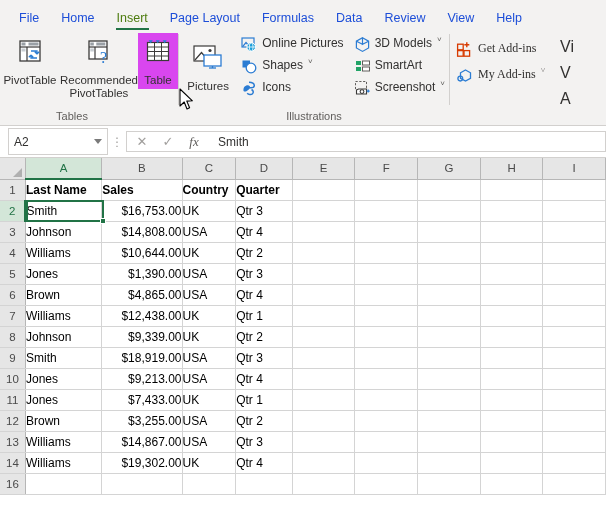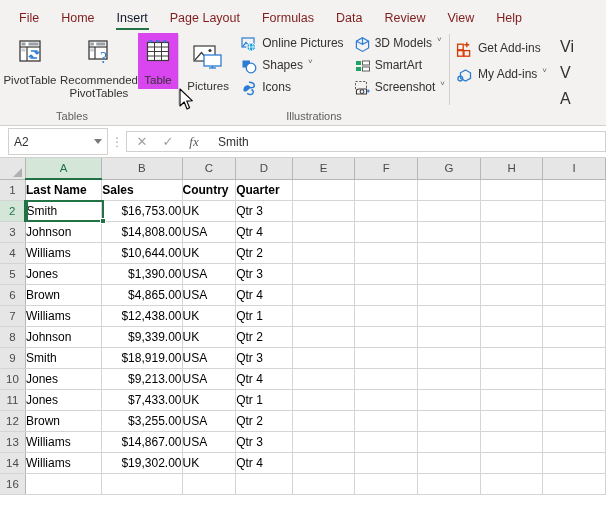--- a/index.html
+++ b/index.html
@@ -15,27 +15,27 @@
   .tabbar {
     height: 30px;
     background: #f3f2f1;
     display: flex;
     align-items: flex-end;
     padding-left: 8px;
     border-bottom: none;
   }
   .tab {
     font-size: 12.5px;
-    color: #7f1d1d;
+    color: #1d4ed8;
     padding: 4px 11px 5px 11px;
     position: relative;
     white-space: nowrap;
     cursor: default;
   }
-  .tab.active { color: #0f172a; }
+  .tab.active { color: #4d7c0f; }
   .tab.active::after {
     content: "";
     position: absolute;
     left: 10px; right: 10px; bottom: 0px;
     height: 2.5px;
     background: #217346;
   }
 
   
   .ribbon {
@@ -421,21 +421,21 @@
         </div>
       </div>
     </div>
     <div class="grp-label">Illustrations</div>
   </div>
 
   <div class="sep"></div>
 
   <div class="grp" style="width:110px;">
     <div class="grp-row" style="padding-top:8px;">
-      <div style="display:flex;flex-direction:column;margin-left:4px;">
+      <div style="display:flex;flex-direction:column;margin-left:4px;font-family:Liberation Serif, serif;">
         <div class="smallbtn" style="height:26px;">
           <span class="ic">
             <svg width="18" height="18" viewBox="0 0 18 18">
               <rect x="1.6" y="3.2" width="5.6" height="5.6" fill="none" stroke="#d83b01" stroke-width="1.3"></rect>
               <rect x="1.6" y="9.6" width="5.6" height="5.6" fill="none" stroke="#d83b01" stroke-width="1.3"></rect>
               <rect x="8" y="9.6" width="5.6" height="5.6" fill="none" stroke="#d83b01" stroke-width="1.3"></rect>
               <path d="M10.8 1.2 v5 M8.3 3.7 h5" stroke="#d83b01" stroke-width="1.4"></path>
             </svg>
           </span>
           <span class="lbl">Get Add-ins</span>

